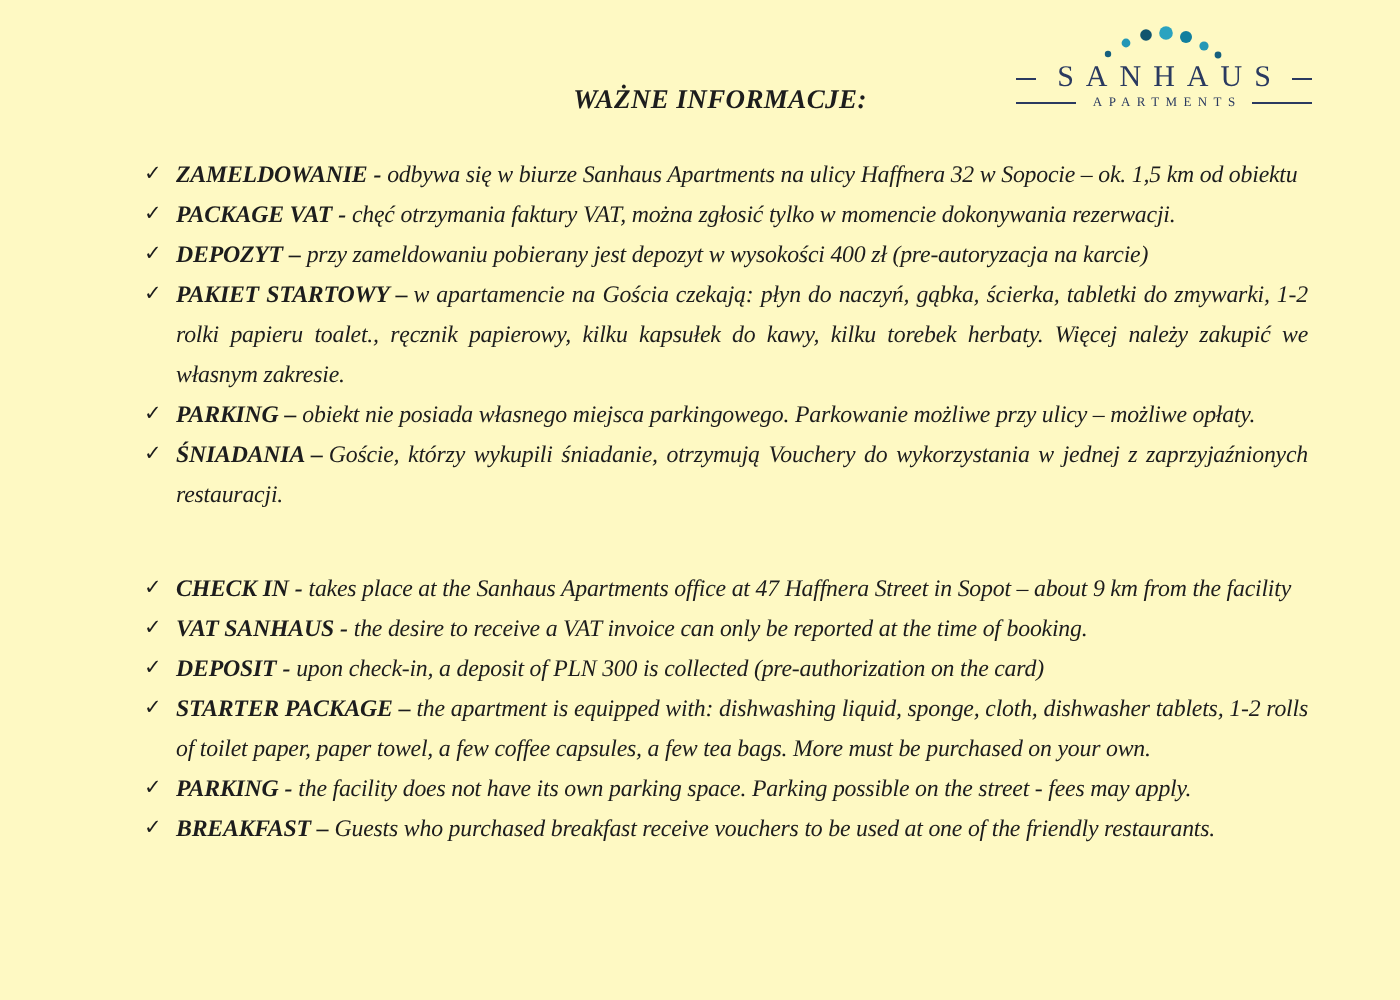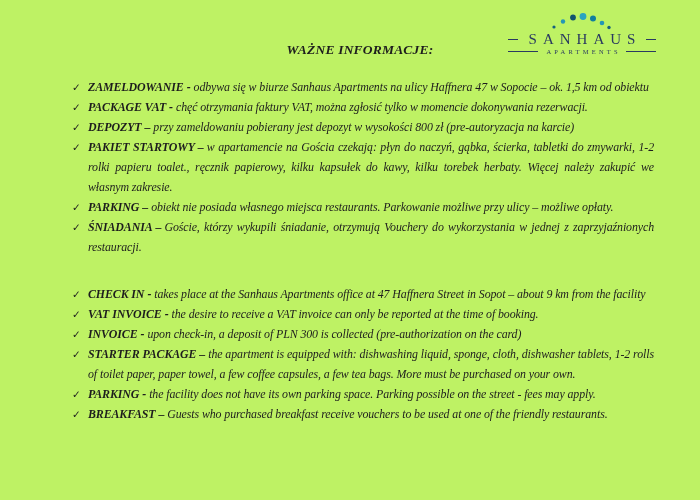--- a/index.html
+++ b/index.html
@@ -4,21 +4,21 @@
 <style>
   :root{
     --navy:#2a3a60;
     --ink:#1d1d1d;
   }
   *{margin:0;padding:0;box-sizing:border-box;}
   html,body{background:#ffffff;}
   .page{
     position:relative;
     width:700px;height:500px;
-    background:#bef264;
+    background:#fef9c3;
     font-family:"Liberation Serif","DejaVu Serif",serif;
     font-style:italic;
     color:var(--ink);
     overflow:hidden;
   }
   
   .logo{position:absolute;top:12px;right:44px;width:148px;}
   .logo-dots{display:block;margin:0 auto;}
   .logo-row{display:flex;align-items:center;gap:5px;font-style:normal;color:var(--navy);}
   .logo-row .hline{flex:1;height:1px;background:var(--navy);}
@@ -85,56 +85,56 @@
       <span class="hline"></span>
       <span class="logo-subtitle">APARTMENTS</span>
       <span class="hline"></span>
     </div>
   </div>
 
   <div id="pl-title" class="section-title">WAŻNE INFORMACJE:</div>
 
   <div id="pl-list" class="list">
   <div class="item">
-    <span class="check">✓</span><span class="kw">ZAMELDOWANIE</span><span class="sep">-</span><span class="txt">odbywa się w biurze Sanhaus Apartments na ulicy Haffnera 47 w Sopocie – ok. 1,5 km od obiektu</span>
+    <span class="check">✓</span><span class="kw">ZAMELDOWANIE</span><span class="sep">-</span><span class="txt">odbywa się w biurze Sanhaus Apartments na ulicy Haffnera 32 w Sopocie – ok. 1,5 km od obiektu</span>
   </div>
 
   <div class="item">
     <span class="check">✓</span><span class="kw">PACKAGE VAT</span><span class="sep">-</span><span class="txt">chęć otrzymania faktury VAT, można zgłosić tylko w momencie dokonywania rezerwacji.</span>
   </div>
 
   <div class="item">
-    <span class="check">✓</span><span class="kw">DEPOZYT</span><span class="sep">–</span><span class="txt">przy zameldowaniu pobierany jest depozyt w wysokości 800 zł (pre-autoryzacja na karcie)</span>
+    <span class="check">✓</span><span class="kw">DEPOZYT</span><span class="sep">–</span><span class="txt">przy zameldowaniu pobierany jest depozyt w wysokości 400 zł (pre-autoryzacja na karcie)</span>
   </div>
 
   <div class="item">
     <span class="check">✓</span><span class="kw">PAKIET STARTOWY</span><span class="sep">–</span><span class="txt">w apartamencie na Gościa czekają: płyn do naczyń, gąbka, ścierka, tabletki do zmywarki, 1-2 rolki papieru toalet., ręcznik papierowy, kilku kapsułek do kawy, kilku torebek herbaty. Więcej należy zakupić we własnym zakresie.</span>
   </div>
 
   <div class="item">
-    <span class="check">✓</span><span class="kw">PARKING</span><span class="sep">–</span><span class="txt">obiekt nie posiada własnego miejsca restaurants. Parkowanie możliwe przy ulicy – możliwe opłaty.</span>
+    <span class="check">✓</span><span class="kw">PARKING</span><span class="sep">–</span><span class="txt">obiekt nie posiada własnego miejsca parkingowego. Parkowanie możliwe przy ulicy – możliwe opłaty.</span>
   </div>
 
   <div class="item">
     <span class="check">✓</span><span class="kw">ŚNIADANIA</span><span class="sep">–</span><span class="txt">Goście, którzy wykupili śniadanie, otrzymują Vouchery do wykorzystania w jednej z zaprzyjaźnionych restauracji.</span>
   </div>
 </div>
 
 
   <div id="en-list" class="list">
   <div class="item">
     <span class="check">✓</span><span class="kw">CHECK IN</span><span class="sep">-</span><span class="txt">takes place at the Sanhaus Apartments office at 47 Haffnera Street in Sopot – about 9 km from the facility</span>
   </div>
 
   <div class="item">
-    <span class="check">✓</span><span class="kw">VAT INVOICE</span><span class="sep">-</span><span class="txt">the desire to receive a VAT invoice can only be reported at the time of booking.</span>
+    <span class="check">✓</span><span class="kw">VAT SANHAUS</span><span class="sep">-</span><span class="txt">the desire to receive a VAT invoice can only be reported at the time of booking.</span>
   </div>
 
   <div class="item">
-    <span class="check">✓</span><span class="kw">INVOICE</span><span class="sep">-</span><span class="txt">upon check-in, a deposit of PLN 300 is collected (pre-authorization on the card)</span>
+    <span class="check">✓</span><span class="kw">DEPOSIT</span><span class="sep">-</span><span class="txt">upon check-in, a deposit of PLN 300 is collected (pre-authorization on the card)</span>
   </div>
 
   <div class="item">
     <span class="check">✓</span><span class="kw">STARTER PACKAGE</span><span class="sep">–</span><span class="txt">the apartment is equipped with: dishwashing liquid, sponge, cloth, dishwasher tablets, 1-2 rolls of toilet paper, paper towel, a few coffee capsules, a few tea bags. More must be purchased on your own.</span>
   </div>
 
   <div class="item">
     <span class="check">✓</span><span class="kw">PARKING</span><span class="sep">-</span><span class="txt">the facility does not have its own parking space. Parking possible on the street - fees may apply.</span>
   </div>
 

